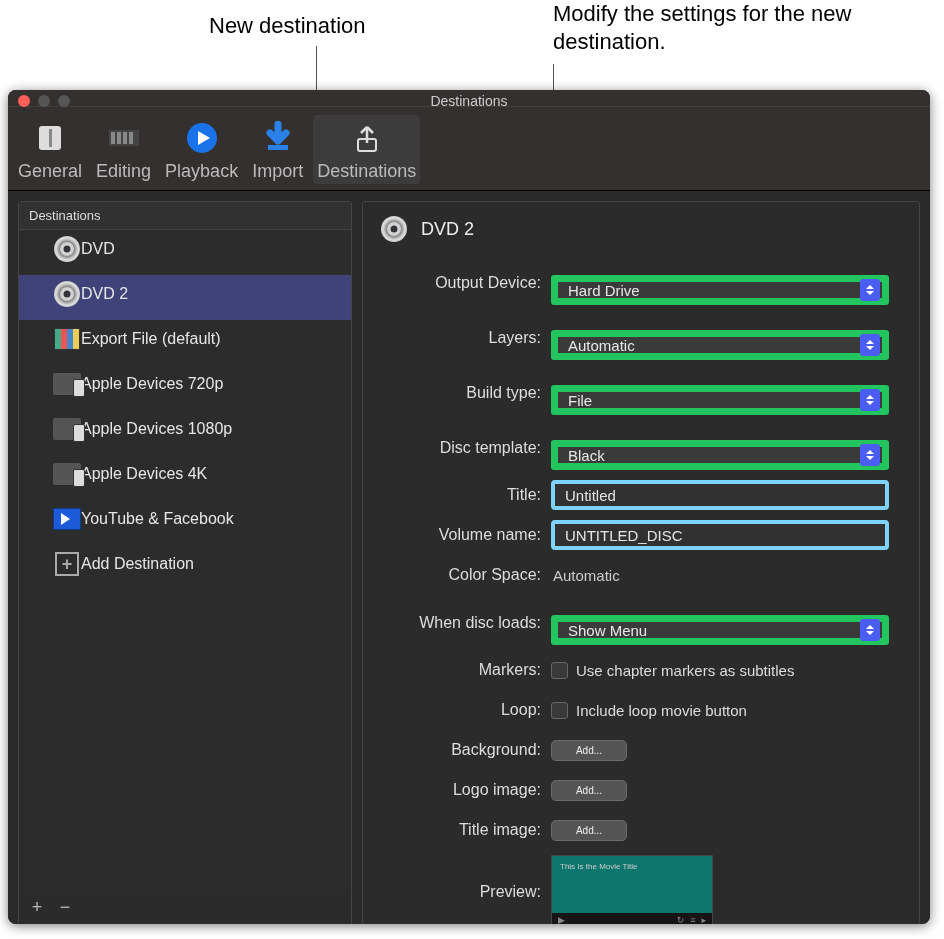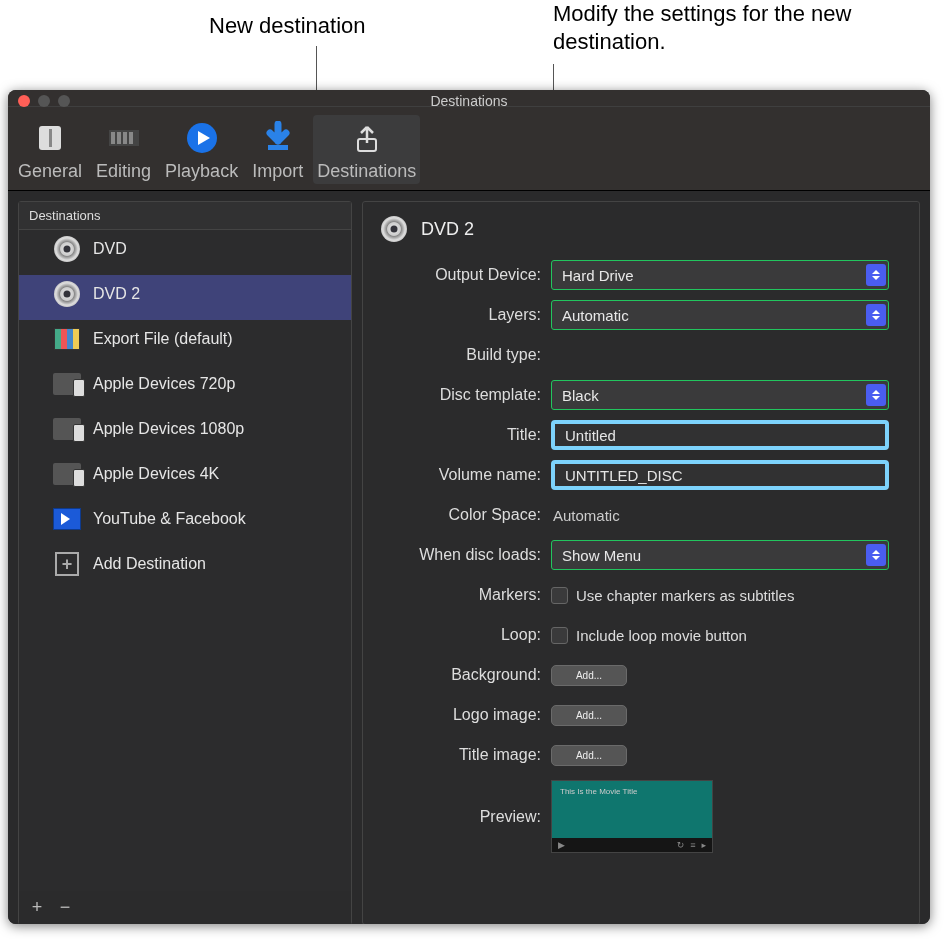--- a/index.html
+++ b/index.html
@@ -100,21 +100,21 @@
     border-radius:3px;
     position:relative;
   }
   .side-head {
     font-size:13px; color:#ddd; padding:6px 10px;
     border-bottom:1px solid #444;
     background:#313132;
   }
   .side-list { flex:1; overflow:auto; }
   .side-item {
-    display:flex; align-items:center; gap:12px;
+    display:flex; align-items:center; 
     padding:8px 14px 15px 34px;
     font-size:16px; color:#e6e6e6;
     cursor:default;
     height:45px;
   }
   .side-item.selected { background:#3f4379; }
   .side-icon { width:28px; height:28px; display:flex;align-items:center;justify-content:center;}
   .side-footer {
     position:absolute; bottom:0; left:0; right:0;
     display:flex; gap:12px;
@@ -144,26 +144,27 @@
   }
   .form-label {
     width:170px; text-align:right;
     font-size:16px; color:#ddd;
     padding-right:10px;
   }
   .form-val { flex:1; }
   .popup {
     display:flex; align-items:center; justify-content:space-between;
     background:#3a3a3b;
-    border:1px solid #22c55e;
+    border:7px solid #22c55e;
     border-radius:3px;
     height:30px;
     padding:0 2px 0 10px;
     font-size:15px; color:#e8e8e8;
     width:338px;
+    margin-top:15px;
   }
   .popup .chev{
     width:20px;height:22px;
     background:#4a5df0;
     border-radius:3px;
     display:flex;flex-direction:column;align-items:center;justify-content:center;
   }
   .popup .chev::before{content:"";border:4px solid transparent;border-bottom-color:#fff;margin-bottom:1px;}
   .popup .chev::after{content:"";border:4px solid transparent;border-top-color:#fff;margin-top:1px;}
 
@@ -369,20 +370,26 @@
         <div class="form-val">
           <div class="popup">
             <span>Automatic</span>
             <span class="chev"></span>
           </div>
         </div>
       </div>
 
       <div class="form-row">
         <div class="form-label">Build type:</div>
+        <div class="form-val">
+          <div class="popup">
+            <span>File</span>
+            <span class="chev"></span>
+          </div>
+        </div>
       </div>
 
       <div class="form-row">
         <div class="form-label">Disc template:</div>
         <div class="form-val">
           <div class="popup">
             <span>Black</span>
             <span class="chev"></span>
           </div>
         </div>

